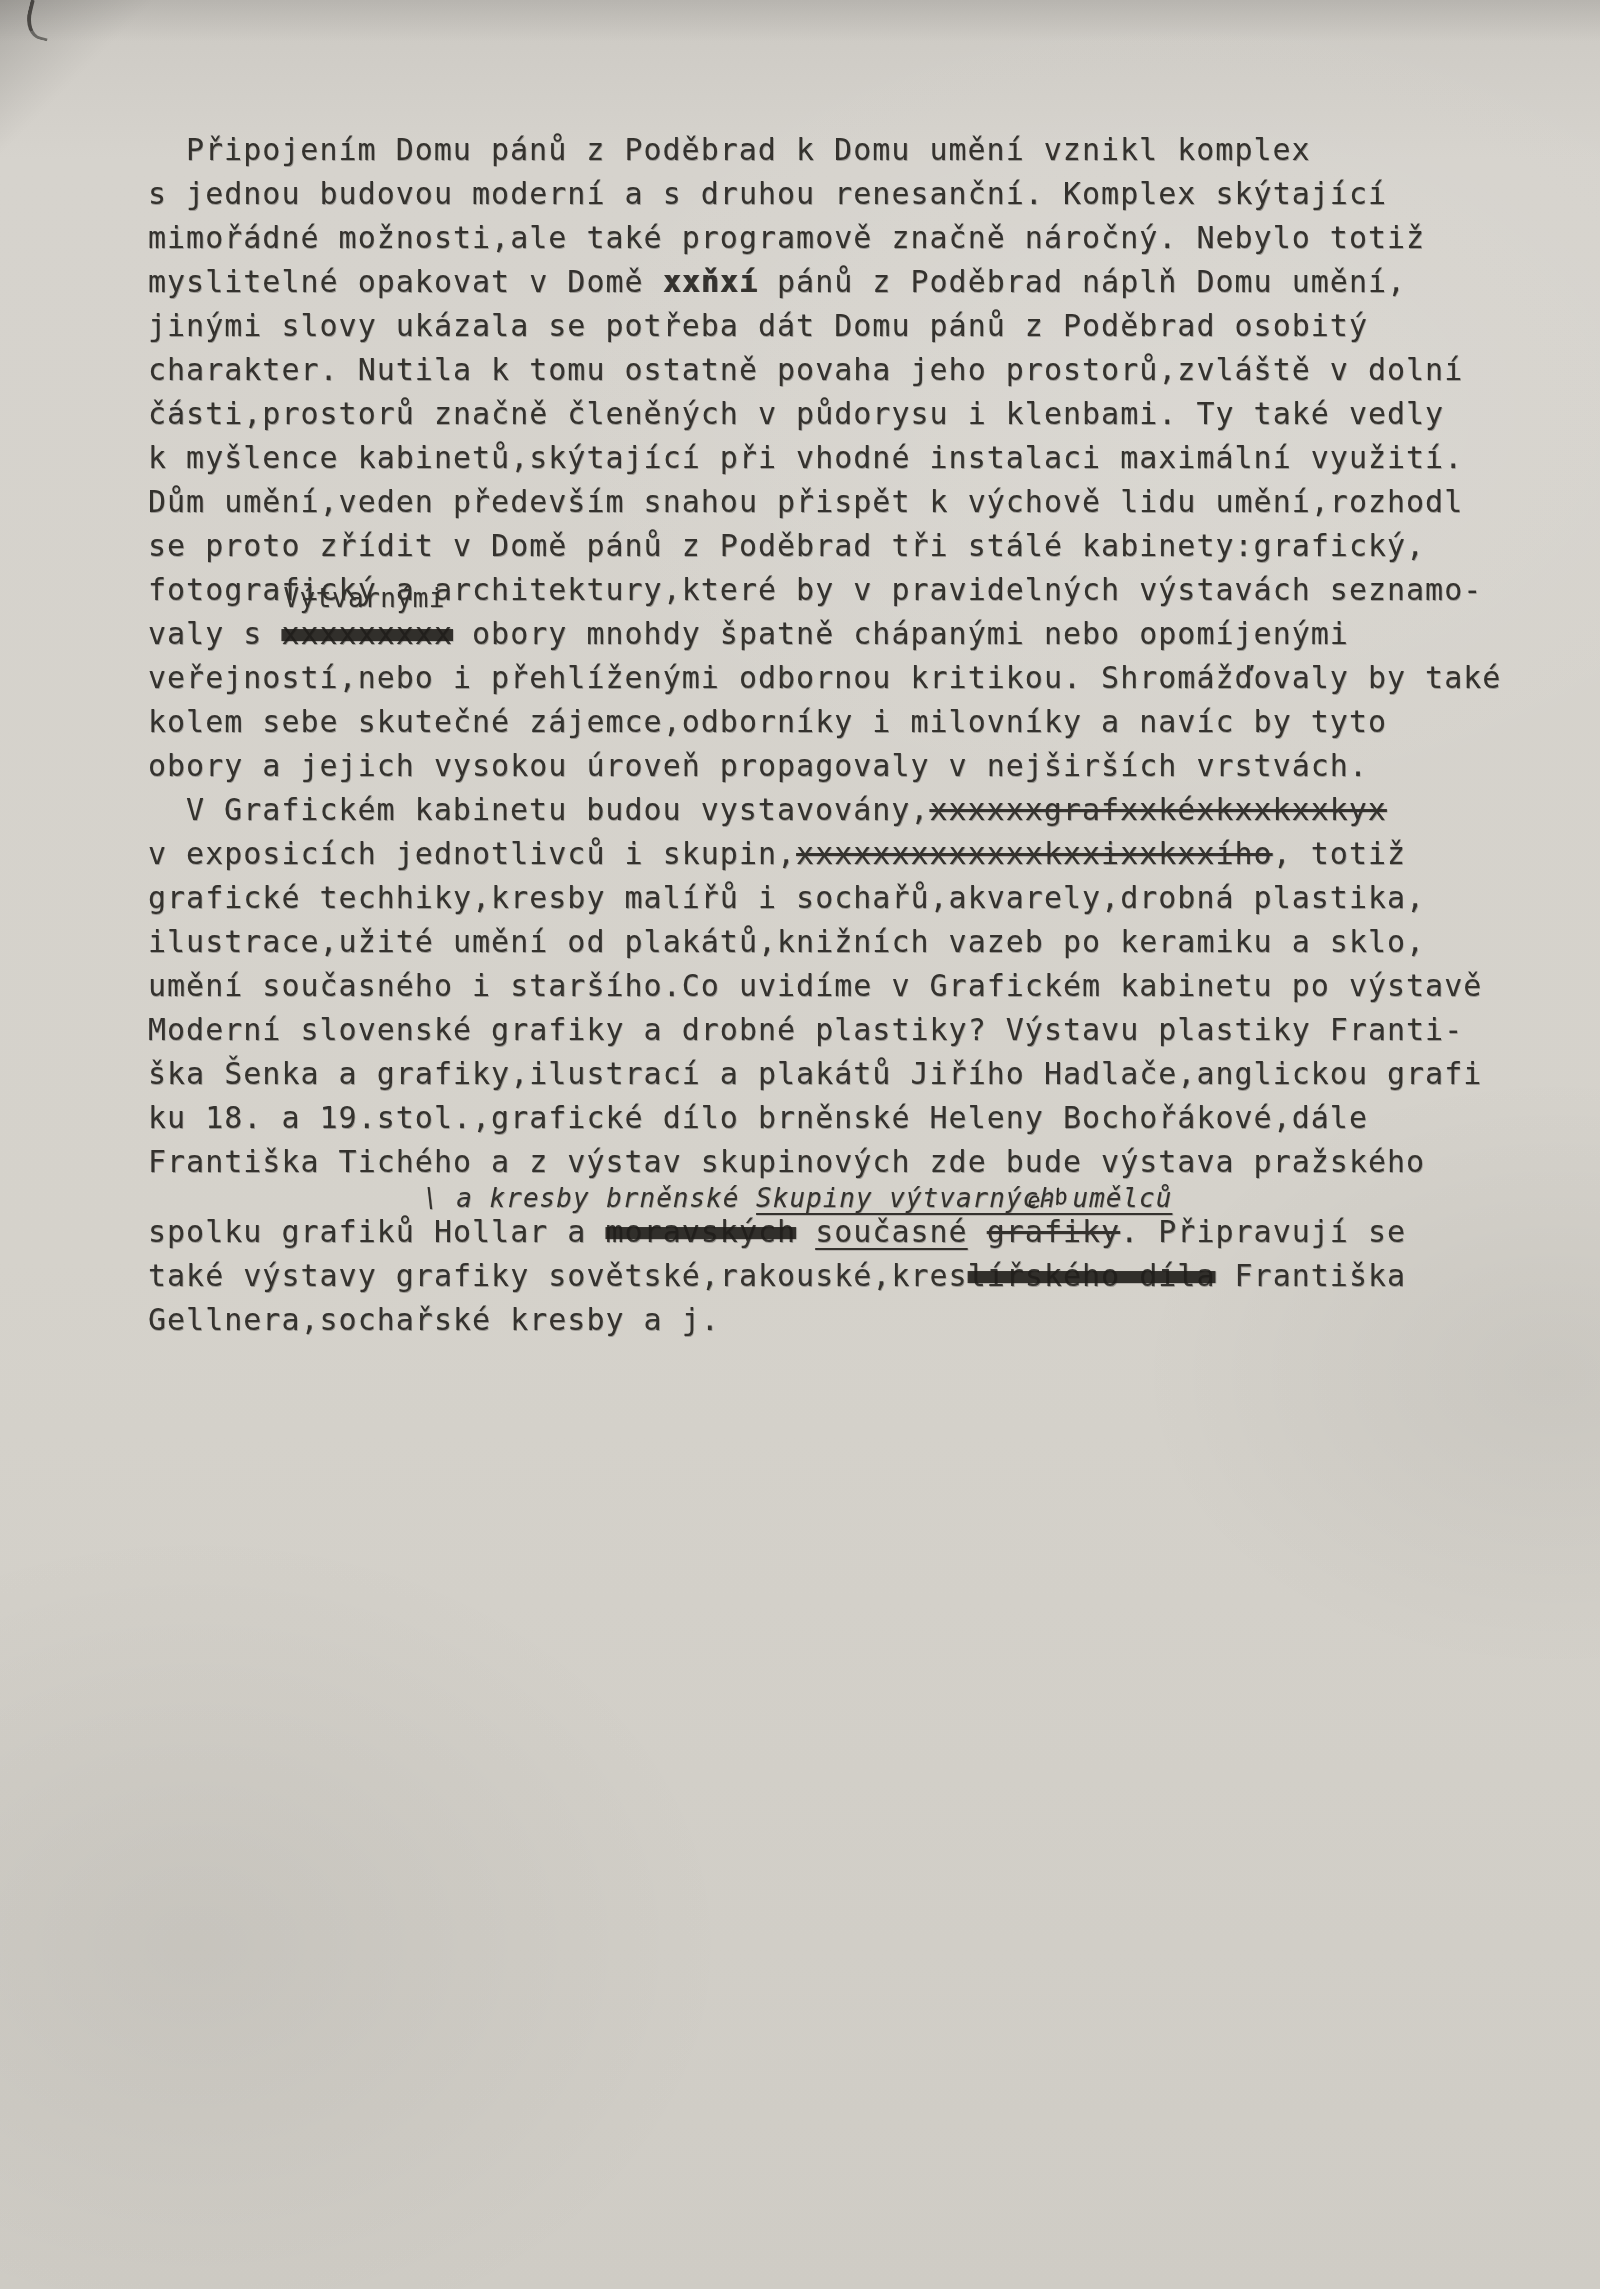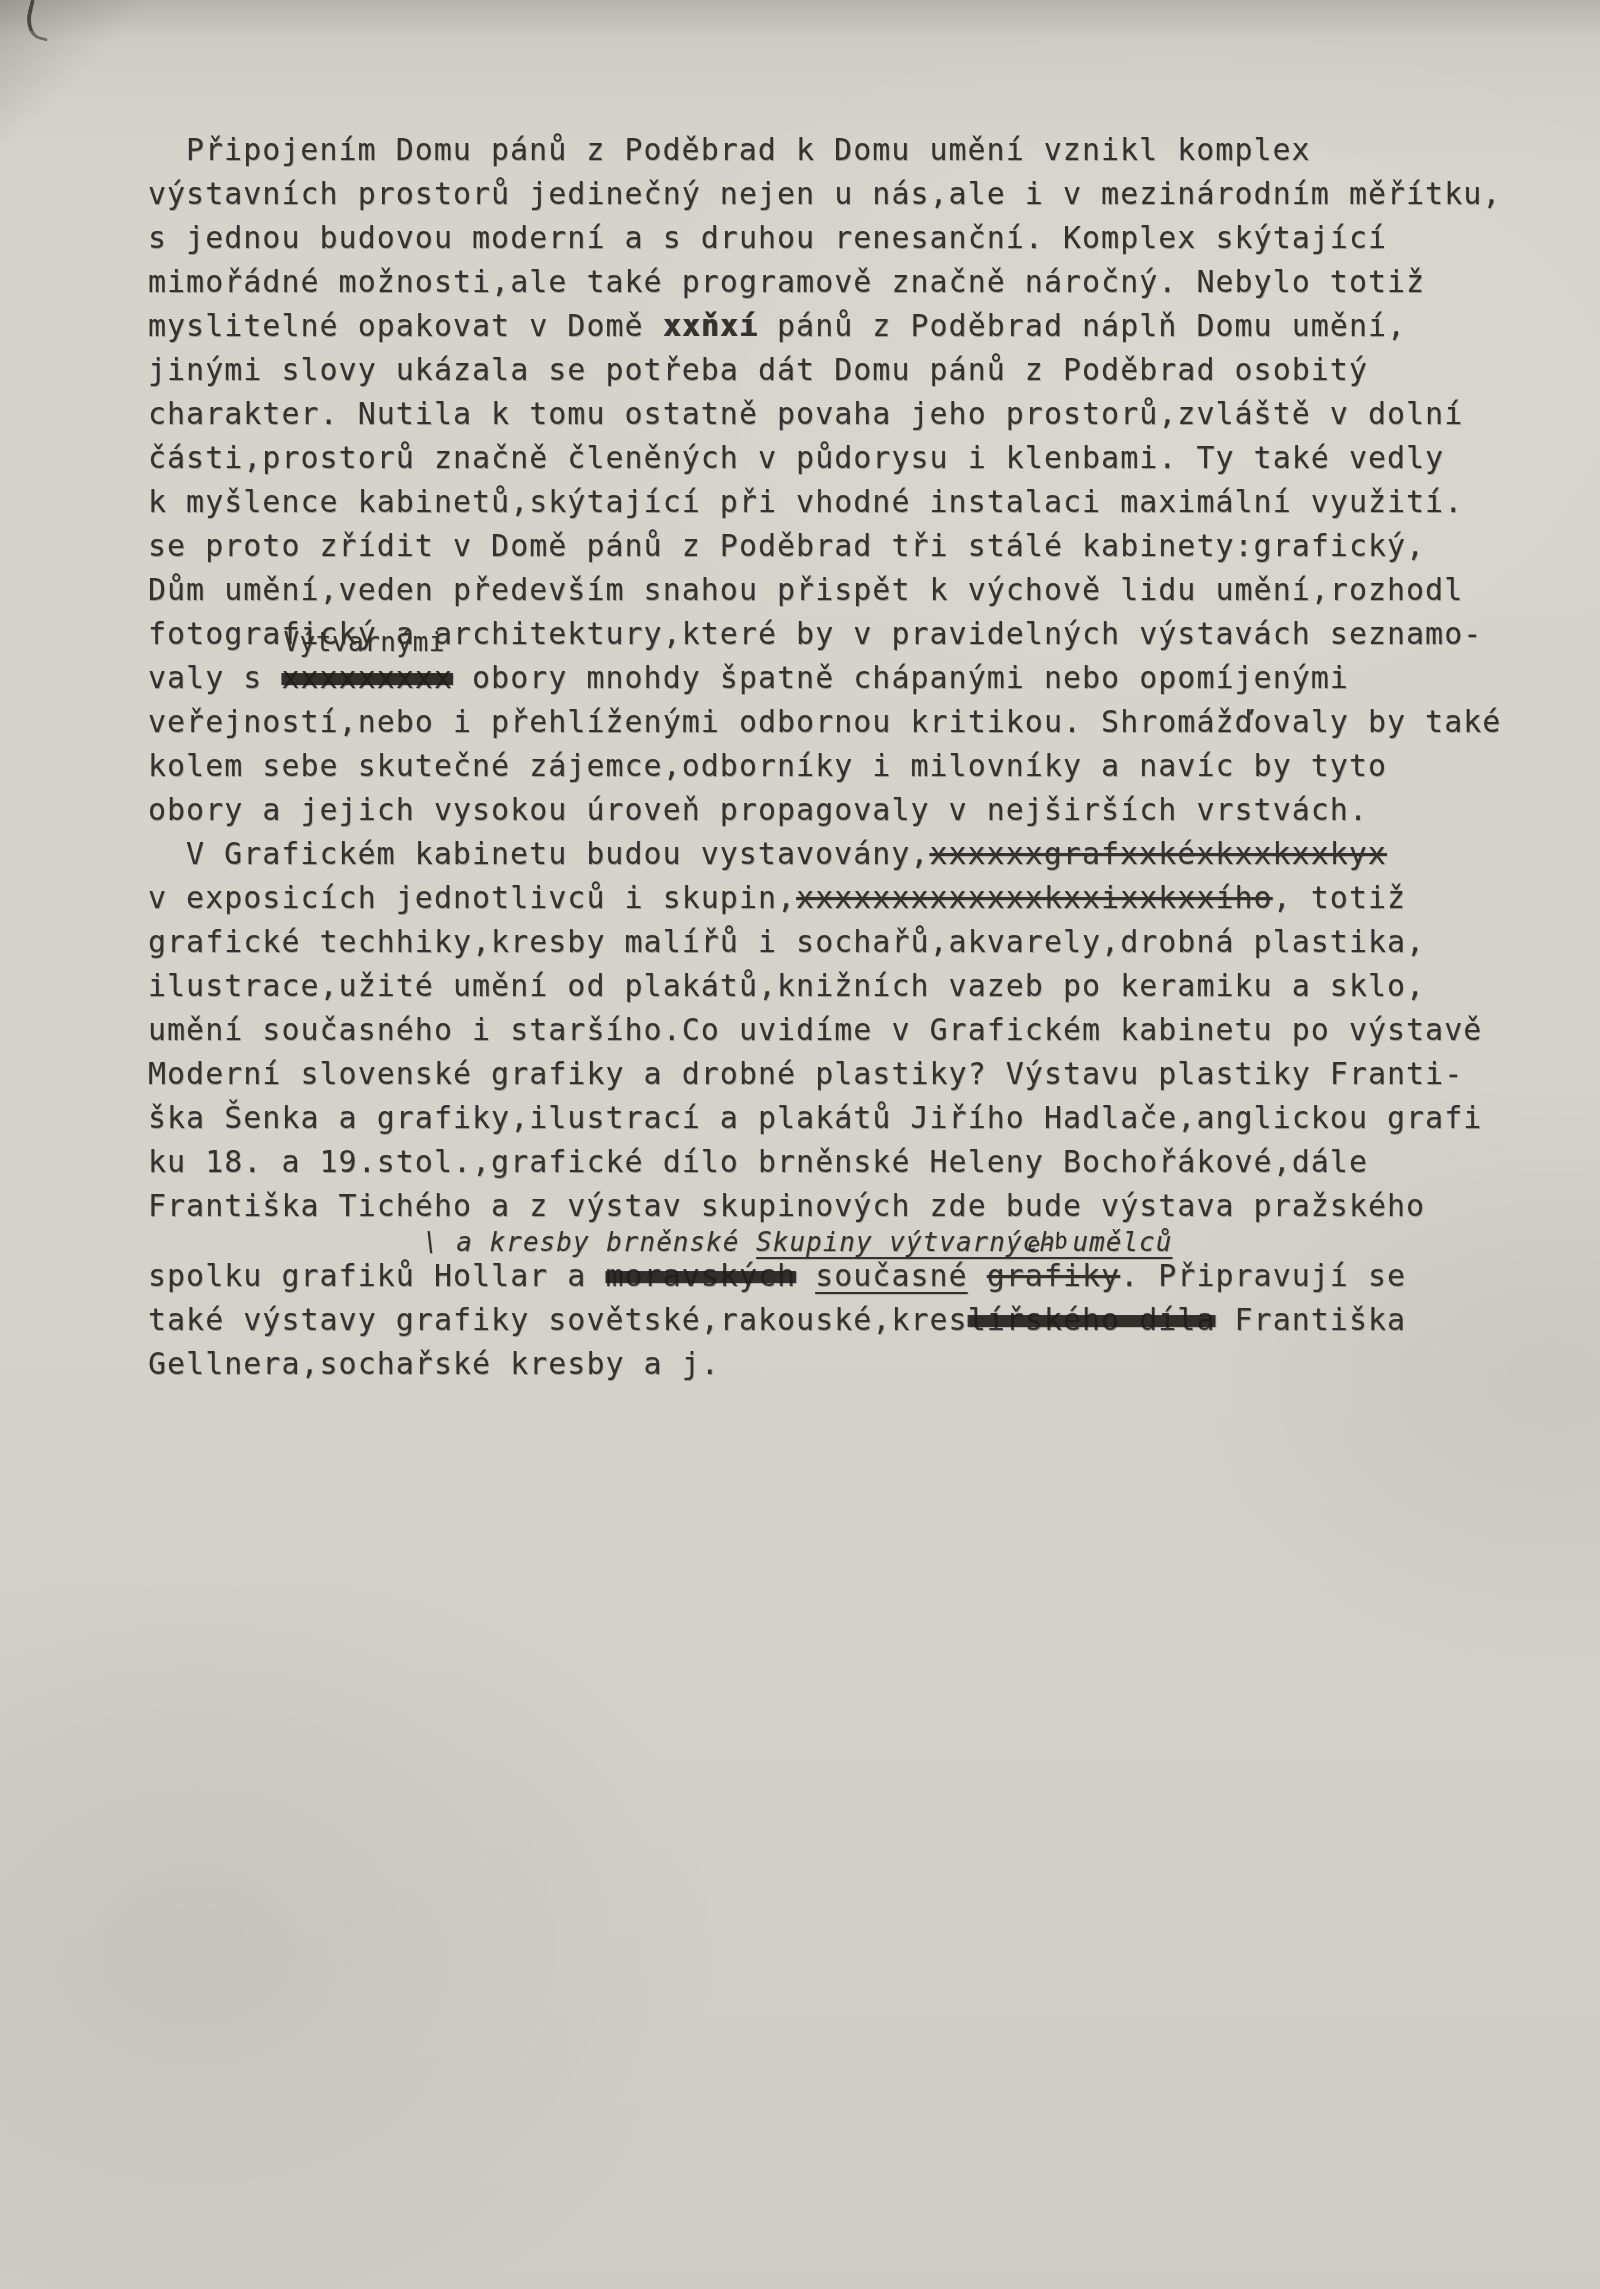--- a/index.html
+++ b/index.html
@@ -88,30 +88,29 @@
     color: #2b2925;
   }
 </style>
 </head>
 <body>
 
 <div class="paper">
   <div class="corner-scribble"></div>
   <div class="doc-body">
       <div class="line indent"><span class="seg s-n">Připojením Domu pánů z Poděbrad k Domu umění vznikl komplex</span></div>
-      <div class="line"><span class="seg s-n">výstavních prostorů jedinečný nejen u nás,ale i v mezinárodním měřítku,</span></div>
       <div class="line"><span class="seg s-n">s jednou budovou moderní a s druhou renesanční. Komplex skýtající</span></div>
       <div class="line"><span class="seg s-n">mimořádné možnosti,ale také programově značně náročný. Nebylo totiž</span></div>
       <div class="line"><span class="seg s-n">myslitelné opakovat v Domě </span><span class="seg s-b">xxňxí</span><span class="seg s-n"> pánů z Poděbrad náplň Domu umění,</span></div>
       <div class="line"><span class="seg s-n">jinými slovy ukázala se potřeba dát Domu pánů z Poděbrad osobitý</span></div>
       <div class="line"><span class="seg s-n">charakter. Nutila k tomu ostatně povaha jeho prostorů,zvláště v dolní</span></div>
       <div class="line"><span class="seg s-n">části,prostorů značně členěných v půdorysu i klenbami. Ty také vedly</span></div>
       <div class="line"><span class="seg s-n">k myšlence kabinetů,skýtající při vhodné instalaci maximální využití.</span></div>
+      <div class="line"><span class="seg s-n">Dům umění,veden především snahou přispět k výchově lidu umění,rozhodl</span></div>
       <div class="line"><span class="seg s-n">se proto zřídit v Domě pánů z Poděbrad tři stálé kabinety:grafický,</span></div>
-      <div class="line"><span class="seg s-n">Dům umění,veden především snahou přispět k výchově lidu umění,rozhodl</span></div>
       <div class="line"><span class="seg s-n">fotografický a architektury,které by v pravidelných výstavách seznamo-</span></div>
       <div class="line"><span class="seg s-n">valy s </span><span class="seg s-xx over">xxxxxxxxx<span class="above above-u">Výtvarnými</span></span><span class="seg s-n"> obory mnohdy špatně chápanými nebo opomíjenými</span></div>
       <div class="line"><span class="seg s-n">veřejností,nebo i přehlíženými odbornou kritikou. Shromážďovaly by také</span></div>
       <div class="line"><span class="seg s-n">kolem sebe skutečné zájemce,odborníky i milovníky a navíc by tyto</span></div>
       <div class="line"><span class="seg s-n">obory a jejich vysokou úroveň propagovaly v nejširších vrstvách.</span></div>
       <div class="line indent"><span class="seg s-n">V Grafickém kabinetu budou vystavovány,</span><span class="seg s-x">xxxxxxgrafxxkéxkxxkxxkyx</span></div>
       <div class="line"><span class="seg s-n">v exposicích jednotlivců i skupin,</span><span class="seg s-x">xxxxxxxxxxxxxkxxixxkxxího</span><span class="seg s-n">, totiž</span></div>
       <div class="line"><span class="seg s-n">grafické techhiky,kresby malířů i sochařů,akvarely,drobná plastika,</span></div>
       <div class="line"><span class="seg s-n">ilustrace,užité umění od plakátů,knižních vazeb po keramiku a sklo,</span></div>
       <div class="line"><span class="seg s-n">umění současného i staršího.Co uvidíme v Grafickém kabinetu po výstavě</span></div>

